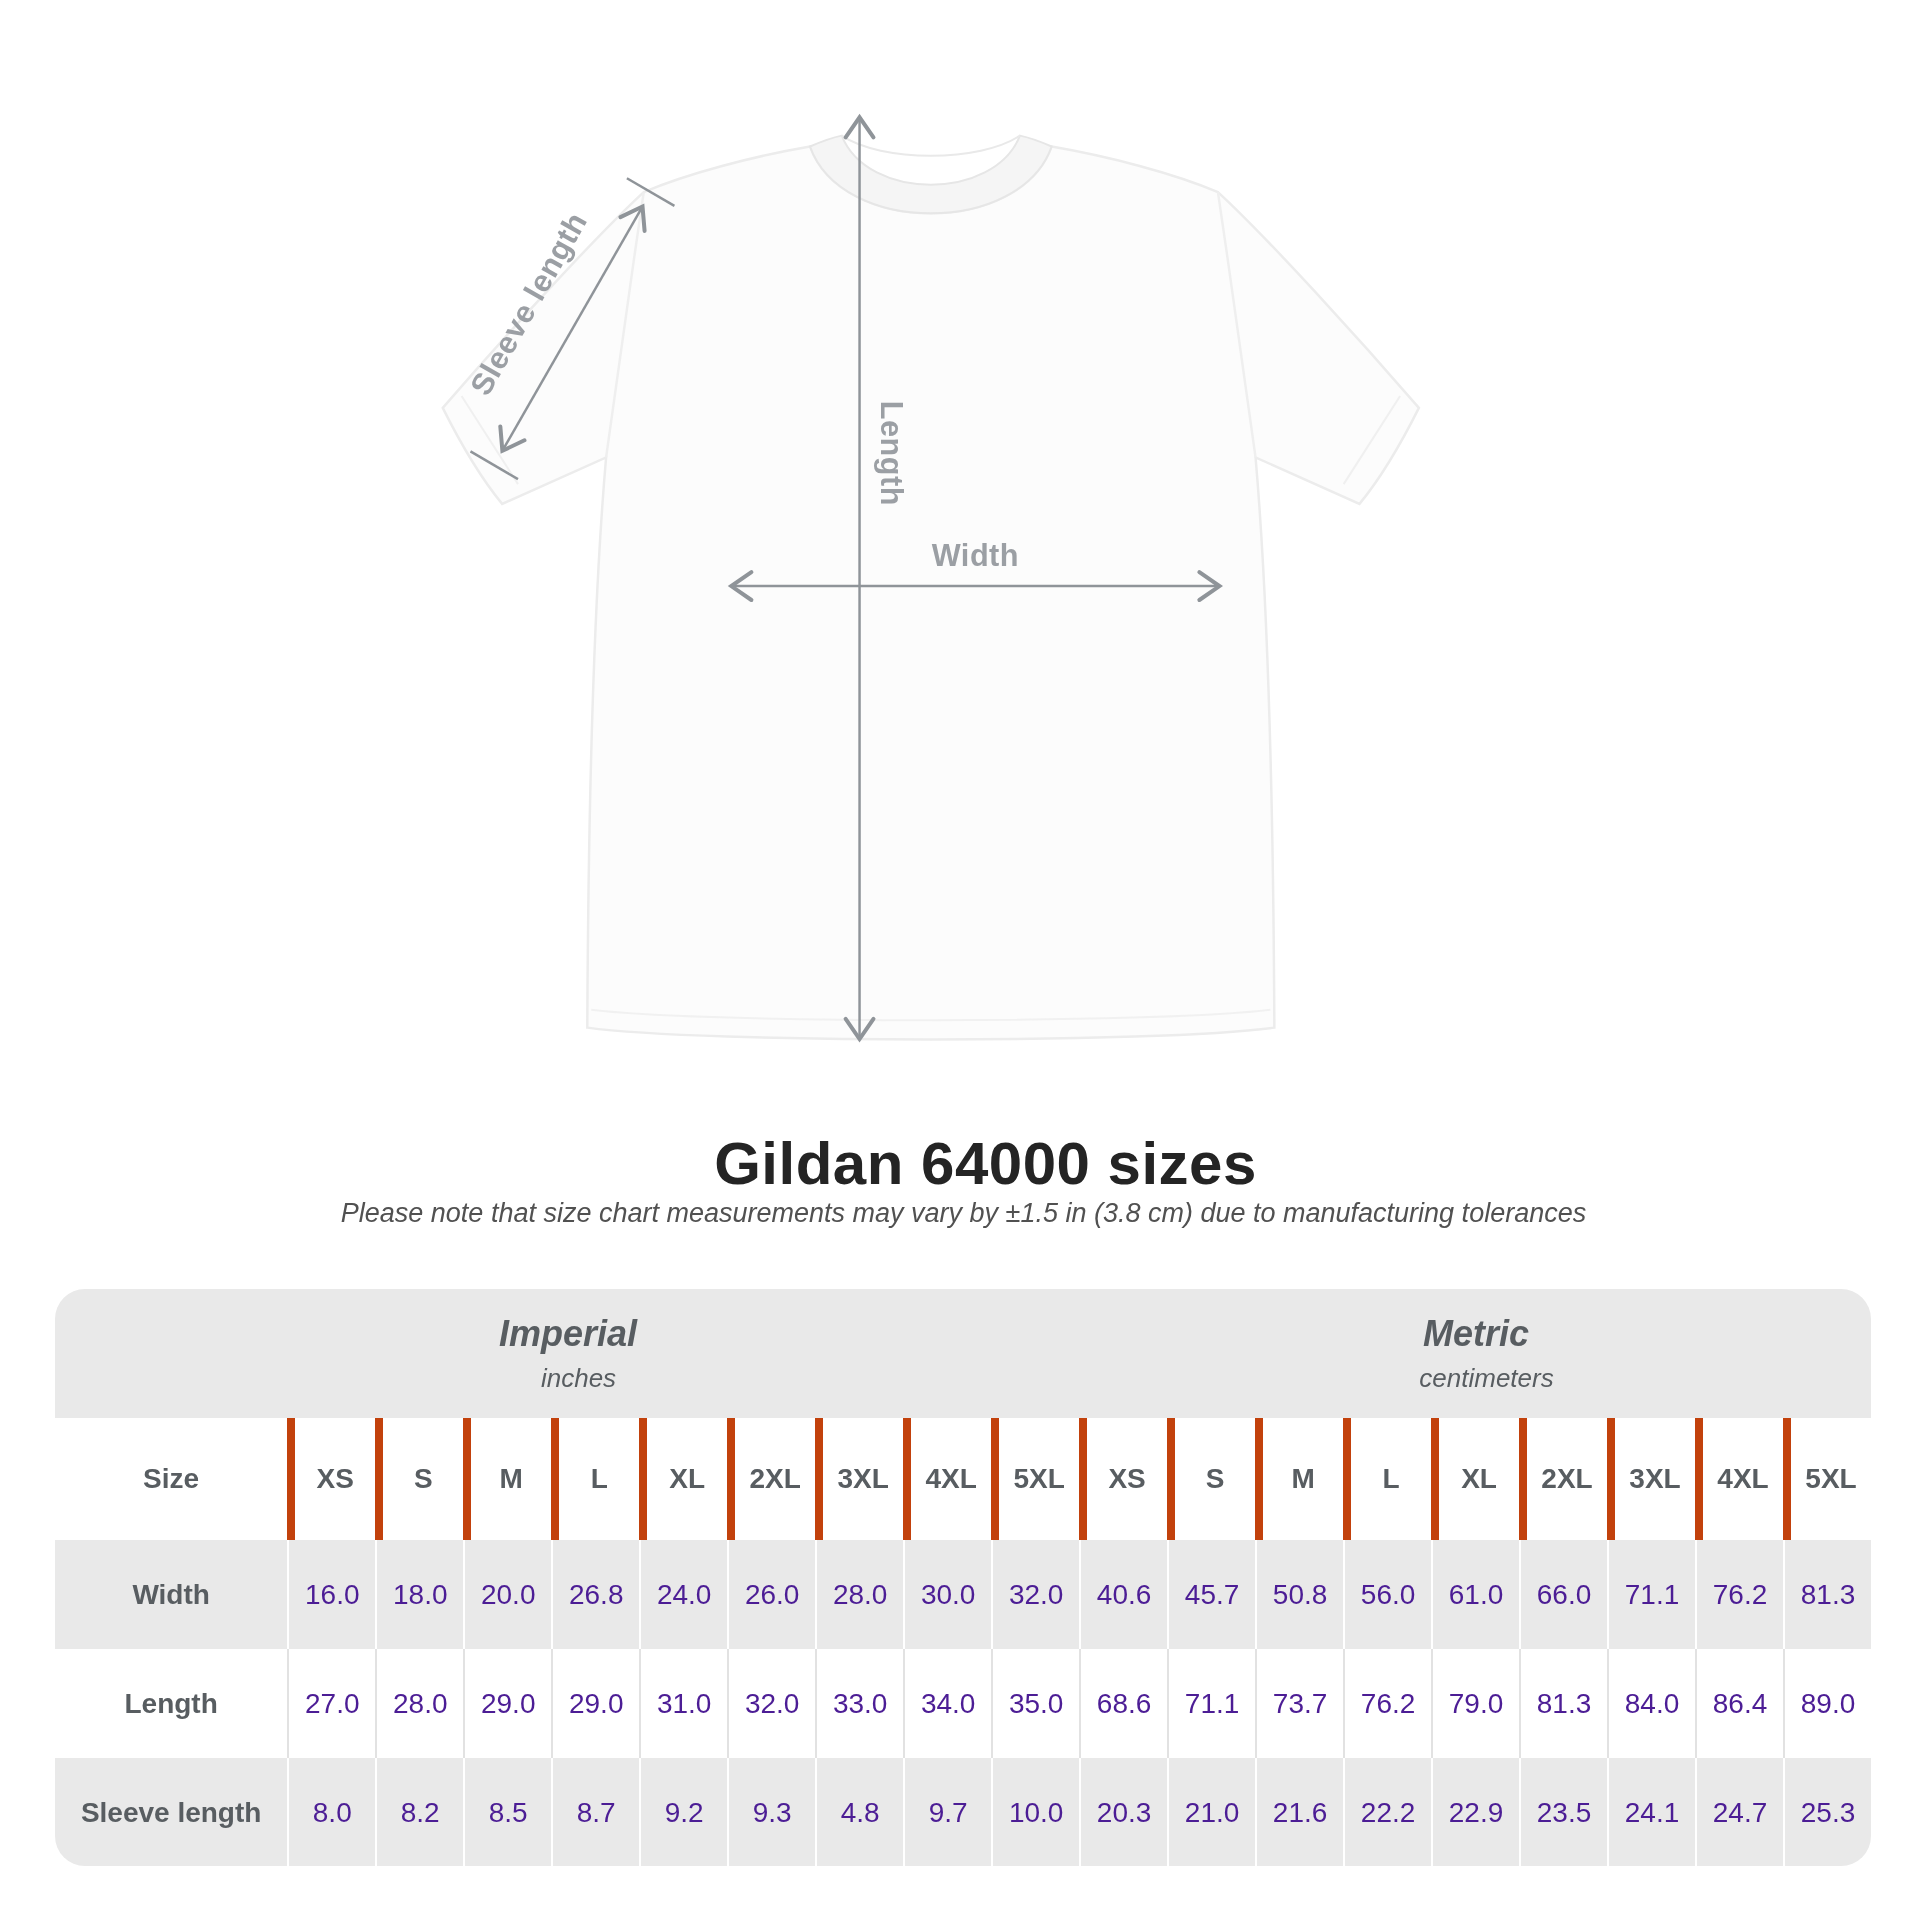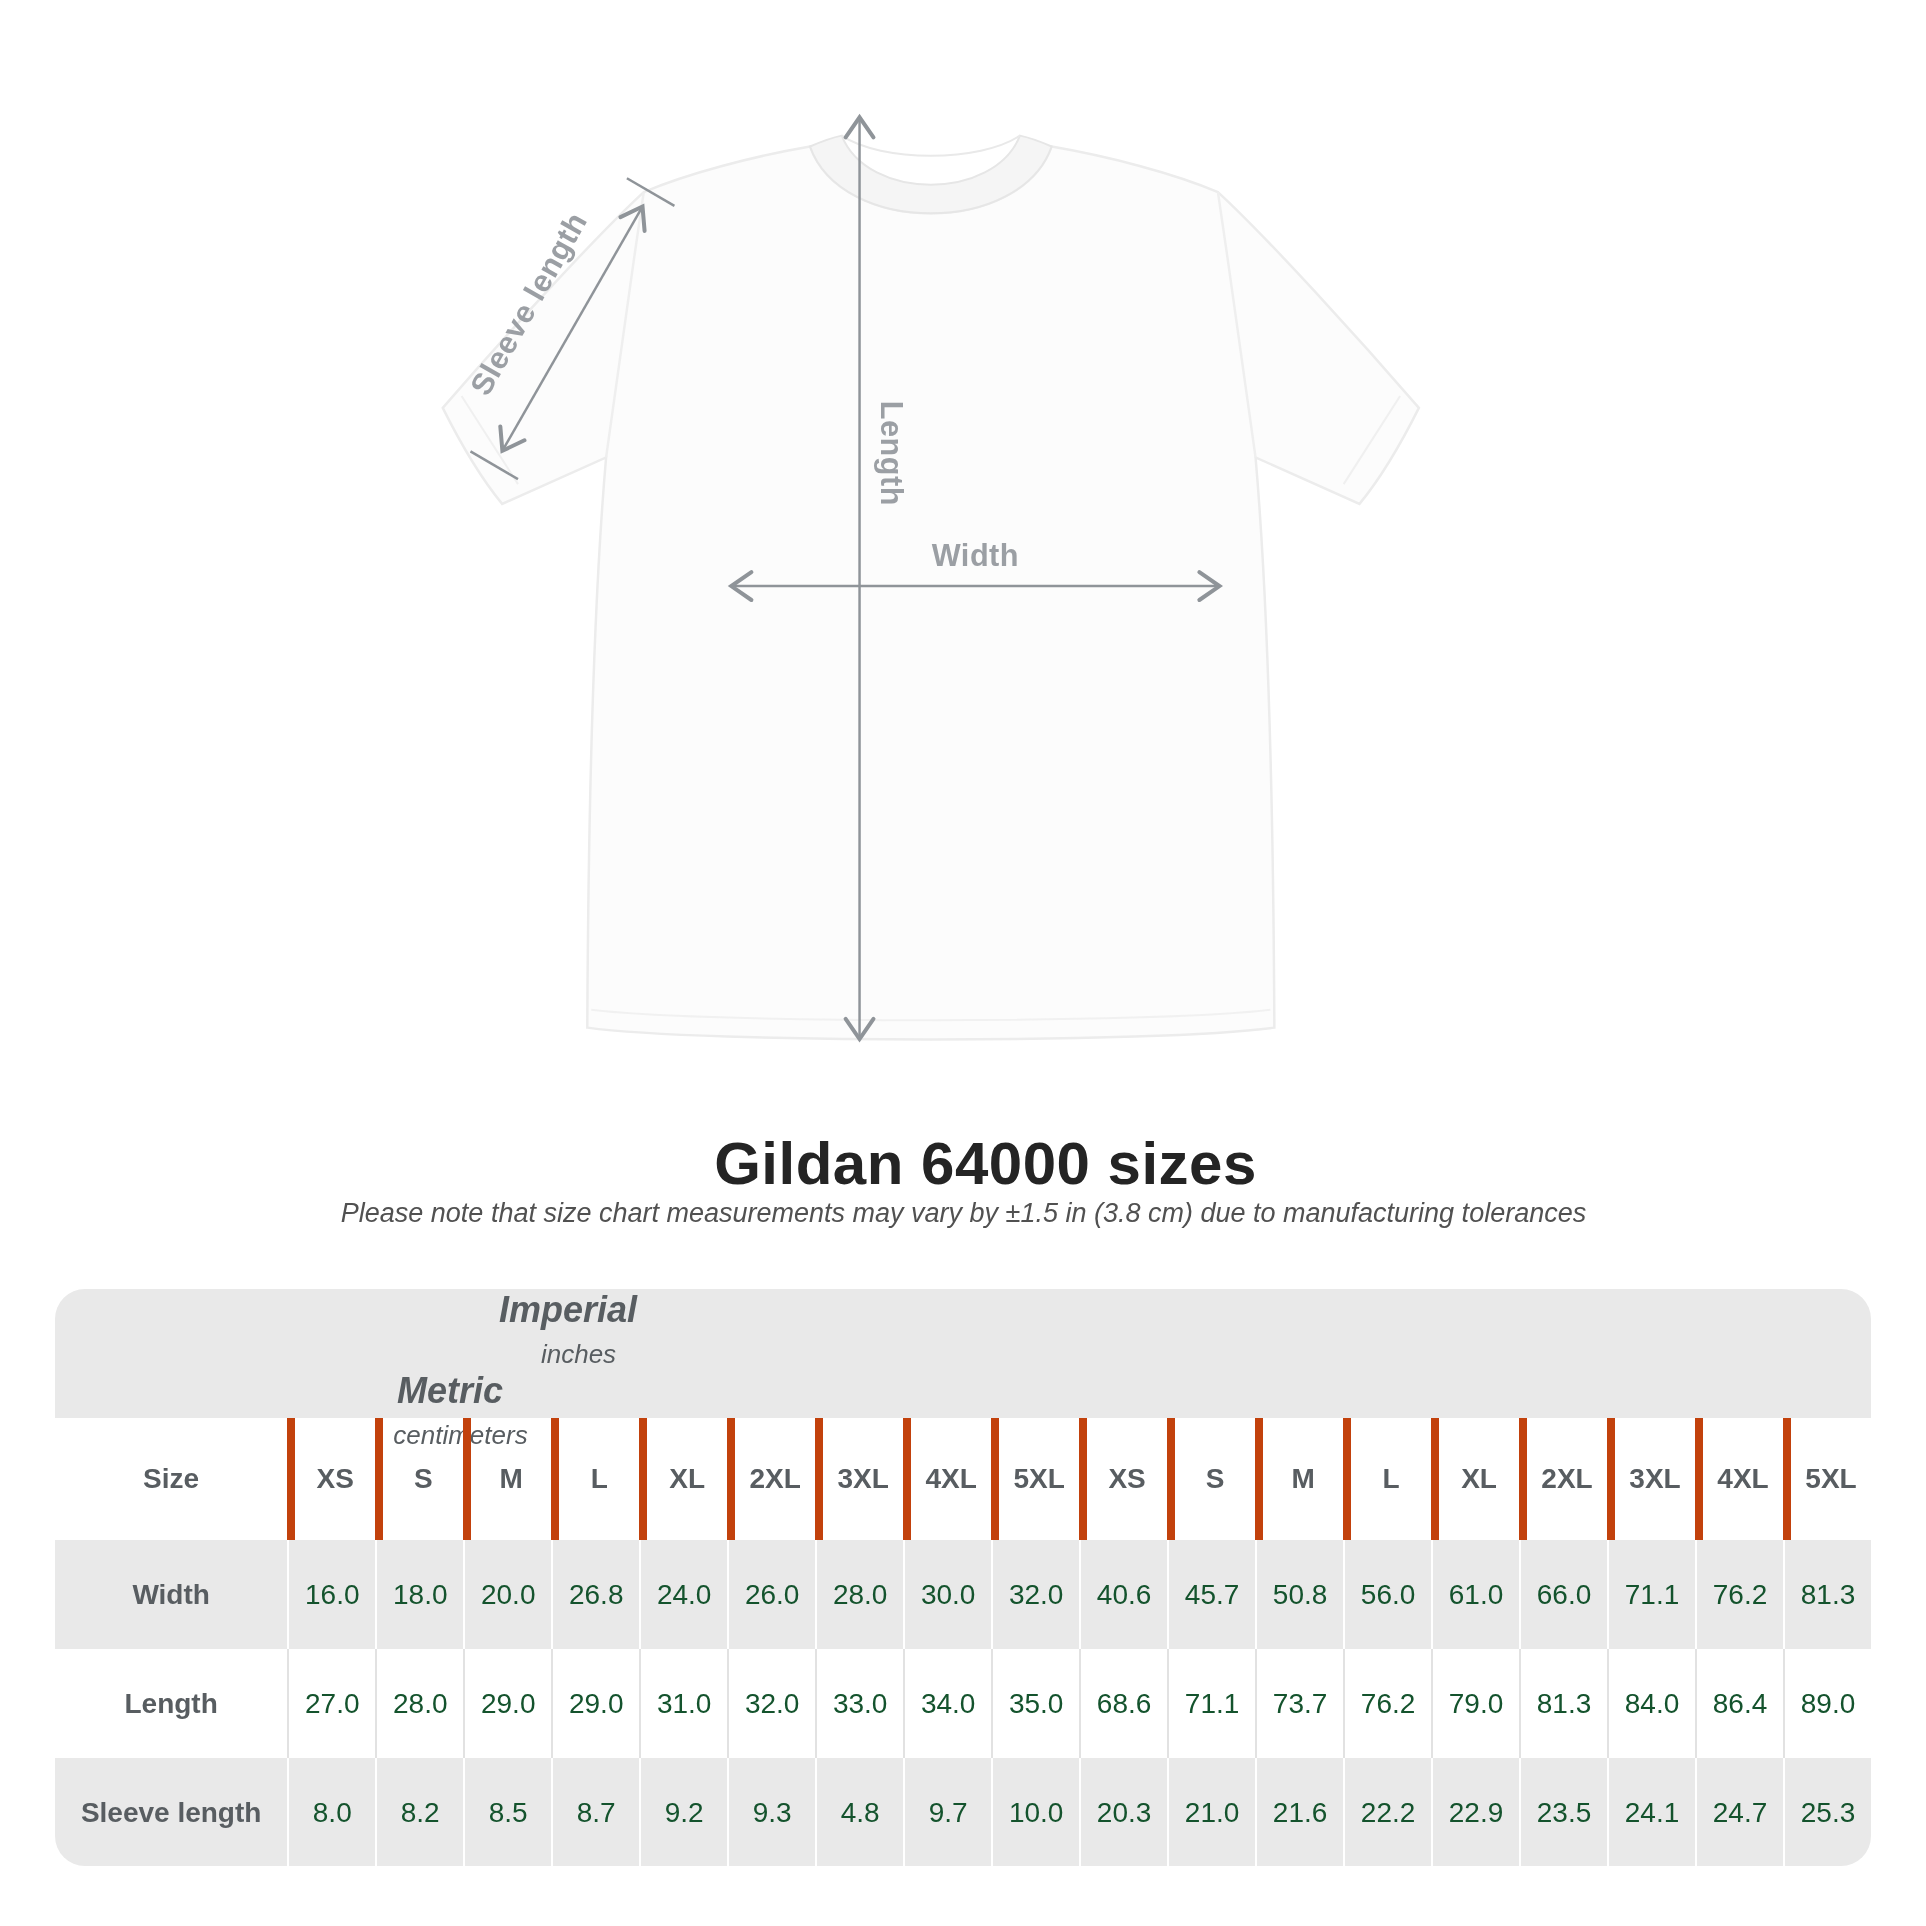--- a/index.html
+++ b/index.html
@@ -10,41 +10,41 @@
   .figure { position: absolute; left: 0; top: 0; width: 1927px; height: 1089px; }
   .figure svg { display: block; width: 1927px; height: 1089px; }
 
   .title { position: absolute; left: 0; top: 1129px; width: 100%; text-align: center;
     font-size: 60px; font-weight: 700; color: #242424; letter-spacing: 0.5px; padding-left: 44px; }
   .subtitle { position: absolute; left: 0; top: 1198px; width: 100%; text-align: center;
     font-size: 27px; font-style: italic; color: #515151; }
 
   .size-table { position: absolute; left: 55px; top: 1289px; width: 1816px; height: 577px;
     border-radius: 30px; overflow: hidden; background: #ffffff; }
-  .band { display: flex; height: 129px; background: #e9e9e9; flex-direction: column; }
+  .band { display: flex; height: 129px; background: #e9e9e9; }
   .band-half { display: flex; flex-direction: column; align-items: center; justify-content: center; }
   .band-half.imperial { width: 56.5%; }
   .band-half.metric { width: 43.5%; }
   .band-title { font-size: 36px; font-weight: 700; font-style: italic; color: #585d61; }
   .band-unit { font-size: 26px; font-style: italic; color: #585d61; margin-top: 8px; margin-left: 21px; }
 
   .trow { display: flex; width: 100%; }
   .trow.size-row { height: 122px; background: #ffffff; }
   .trow.gray { height: 109px; background: #e9e9e9; }
   .trow.white { height: 109px; background: #ffffff; }
   .trow.last { height: 109px; }
 
   .cell { flex: 0 0 4.845%; display: flex; align-items: center; justify-content: center; }
   .label-cell { flex: 0 0 12.79%; display: flex; align-items: center; justify-content: center; }
   .trow.size-row .cell { border-left: 8px solid #c2410c; }
   .trow.white .cell { border-left: 2px solid #e2e2e2; }
   .trow.gray .cell { border-left: 2px solid #ffffff; }
 
   .head-txt { font-size: 28px; font-weight: 700; color: #585d61; }
-  .num-txt { font-size: 28px; font-weight: 400; color: #14532d; }
+  .num-txt { font-size: 28px; font-weight: 400; color: #4c1d95; }
 </style>
 </head>
 <body>
 
 <div class="page">
 
   <div class="figure">
     <svg viewBox="0 0 1946 1100" xmlns="http://www.w3.org/2000/svg">
       <defs>
         <marker id="ah" viewBox="-16 -12 18 24" refX="-1" refY="0" markerWidth="15" markerHeight="15" orient="auto-start-reverse">

